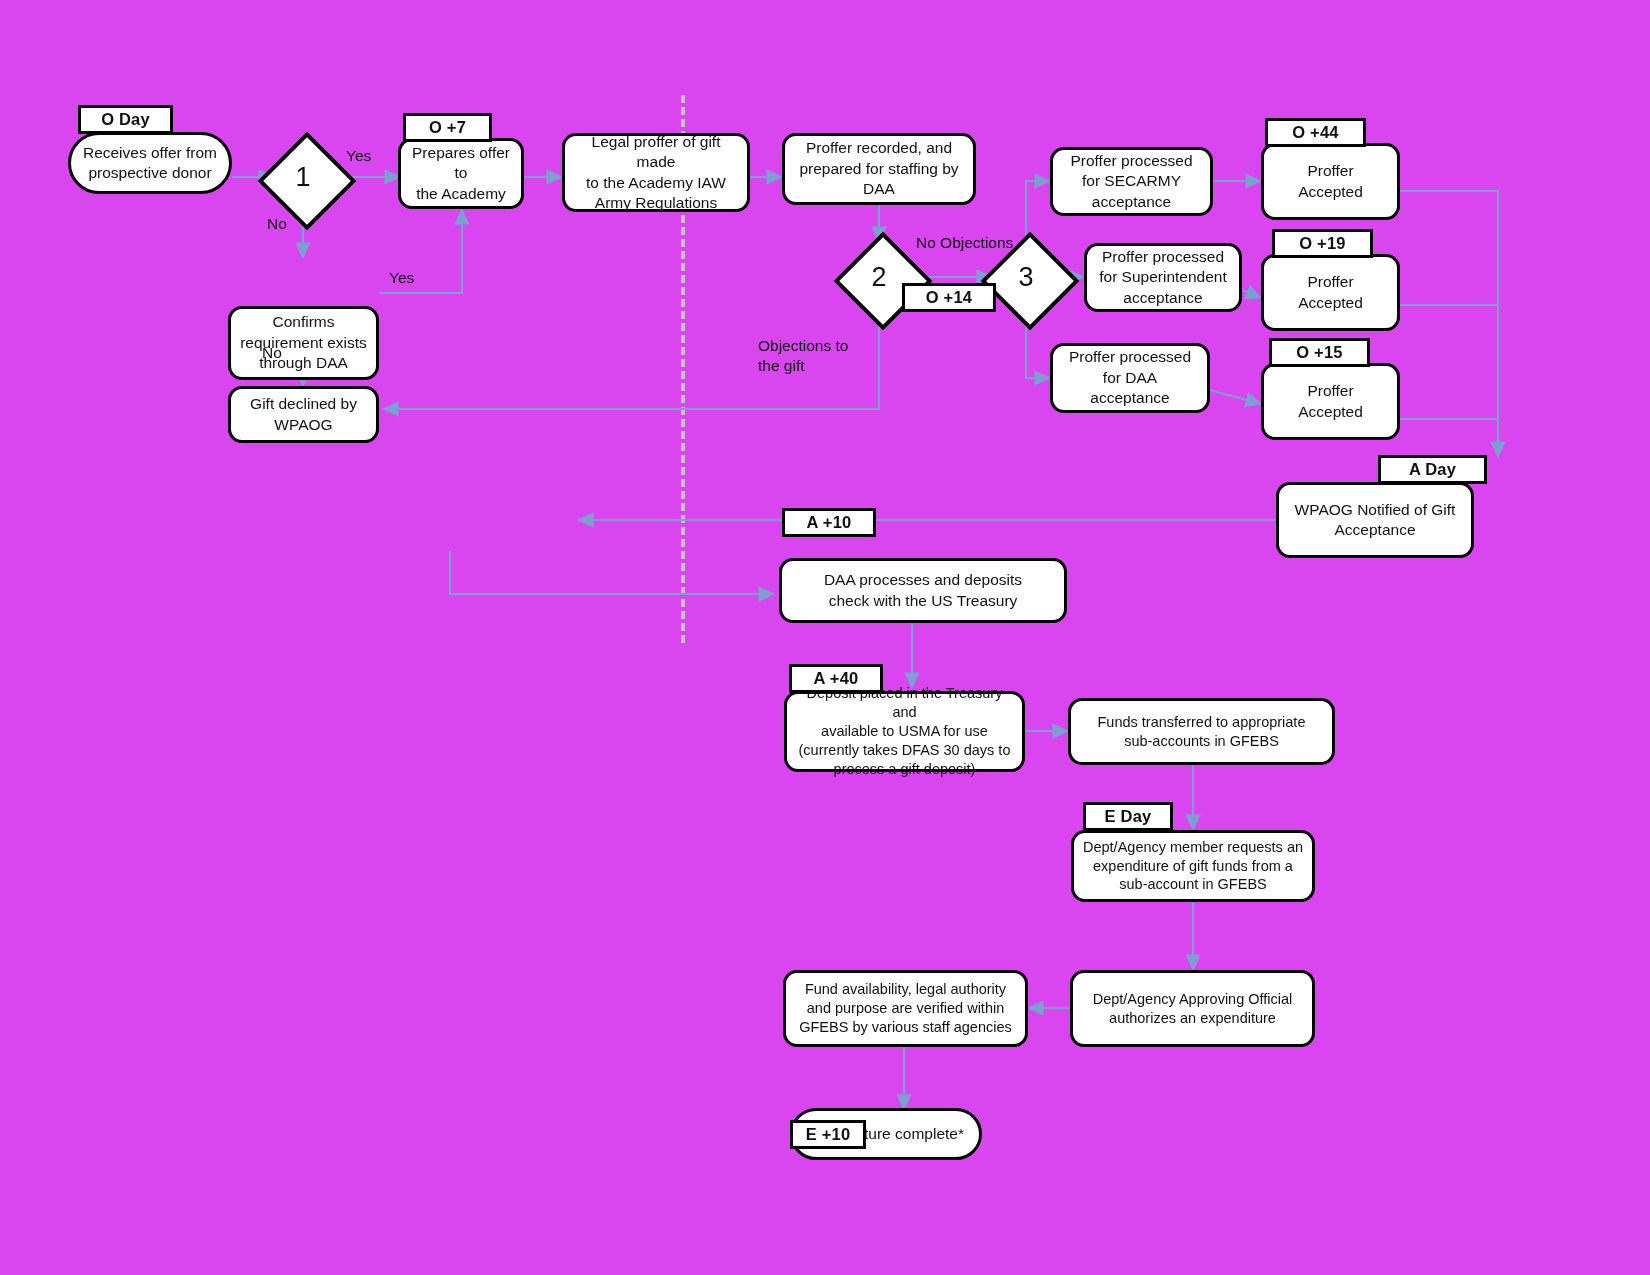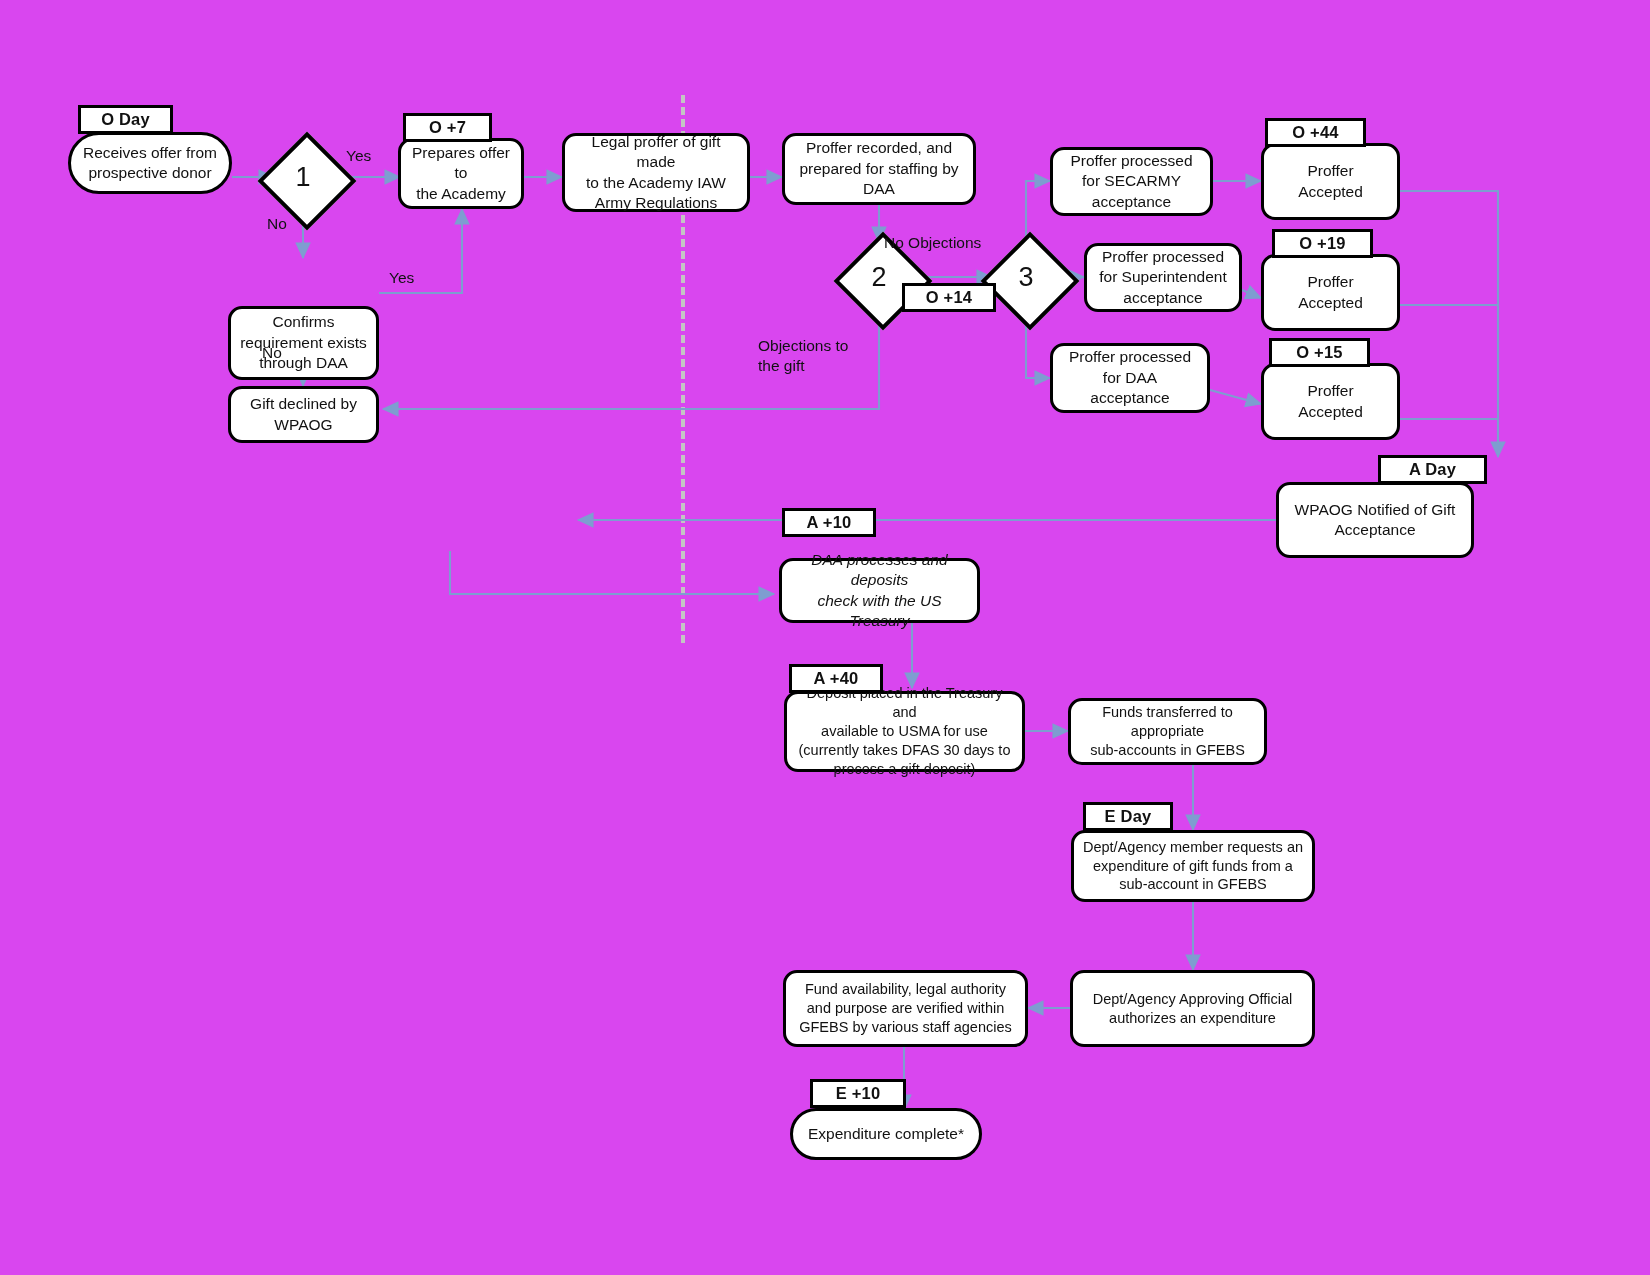--- a/index.html
+++ b/index.html
@@ -206,21 +206,21 @@
   <div class="daytag" style="left:1269px; top:338px; width:101px; height:29px;">O +15</div>
 
   <div class="daytag" style="left:1378px; top:455px; width:109px; height:29px;">A Day</div>
 
   <div class="daytag" style="left:782px; top:508px; width:94px; height:29px;">A +10</div>
 
   <div class="daytag" style="left:789px; top:664px; width:94px; height:29px;">A +40</div>
 
   <div class="daytag" style="left:1083px; top:802px; width:90px; height:29px;">E Day</div>
 
-  <div class="daytag" style="left:790px; top:1079px; width:96px; height:29px;margin-left:20px;">E +10</div>
+  <div class="daytag" style="left:790px; top:1120px; width:76px; height:29px;">E +10</div>
 
   <div class="node terminator" style="left:68px; top:132px; width:164px; height:62px;">
     <span class="txt">Receives offer from
 prospective donor</span>
   </div>
 
   <div class="node" style="left:398px; top:138px; width:126px; height:71px;">
     <span class="txt">Prepares offer to
 the Academy</span>
   </div>
@@ -280,33 +280,33 @@
     <span class="txt">Proffer
 Accepted</span>
   </div>
 
   <div class="node" style="left:1276px; top:482px; width:198px; height:76px;">
     <span class="txt">WPAOG Notified of Gift
 Acceptance</span>
   </div>
 
 
-  <div class="node" style="left:779px; top:558px; width:201px; height:65px;font-style:italic;">
+  <div class="node" style="left:779px; top:558px; width:288px; height:65px;">
     <span class="txt">DAA processes and deposits
 check with the US Treasury</span>
   </div>
 
   <div class="node small-txt" style="left:784px; top:691px; width:241px; height:81px;">
     <span class="txt">Deposit placed in the Treasury and
 available to USMA for use
 (currently takes DFAS 30 days to
 process a gift deposit)</span>
   </div>
 
-  <div class="node small-txt" style="left:1068px; top:698px; width:199px; height:67px;">
+  <div class="node small-txt" style="left:1068px; top:698px; width:267px; height:67px;">
     <span class="txt">Funds transferred to appropriate
 sub-accounts in GFEBS</span>
   </div>
 
   <div class="node small-txt" style="left:1071px; top:830px; width:244px; height:72px;">
     <span class="txt">Dept/Agency member requests an
 expenditure of gift funds from a
 sub-account in GFEBS</span>
   </div>
 
@@ -341,18 +341,18 @@
   </div>
 
   <div class="edgelabel" style="left:346px; top:146px;">Yes</div>
 
   <div class="edgelabel" style="left:267px; top:214px;">No</div>
 
   <div class="edgelabel" style="left:389px; top:268px;">Yes</div>
 
   <div class="edgelabel" style="left:262px; top:343px;">No</div>
 
-  <div class="edgelabel" style="left:884px; top:233px;text-align:center;">No Objections</div>
+  <div class="edgelabel" style="left:916px; top:233px;text-align:center;">No Objections</div>
 
   <div class="edgelabel" style="left:758px; top:336px; text-align:left;">Objections to
 the gift</div>
 
 </div>
 
 </body></html>

